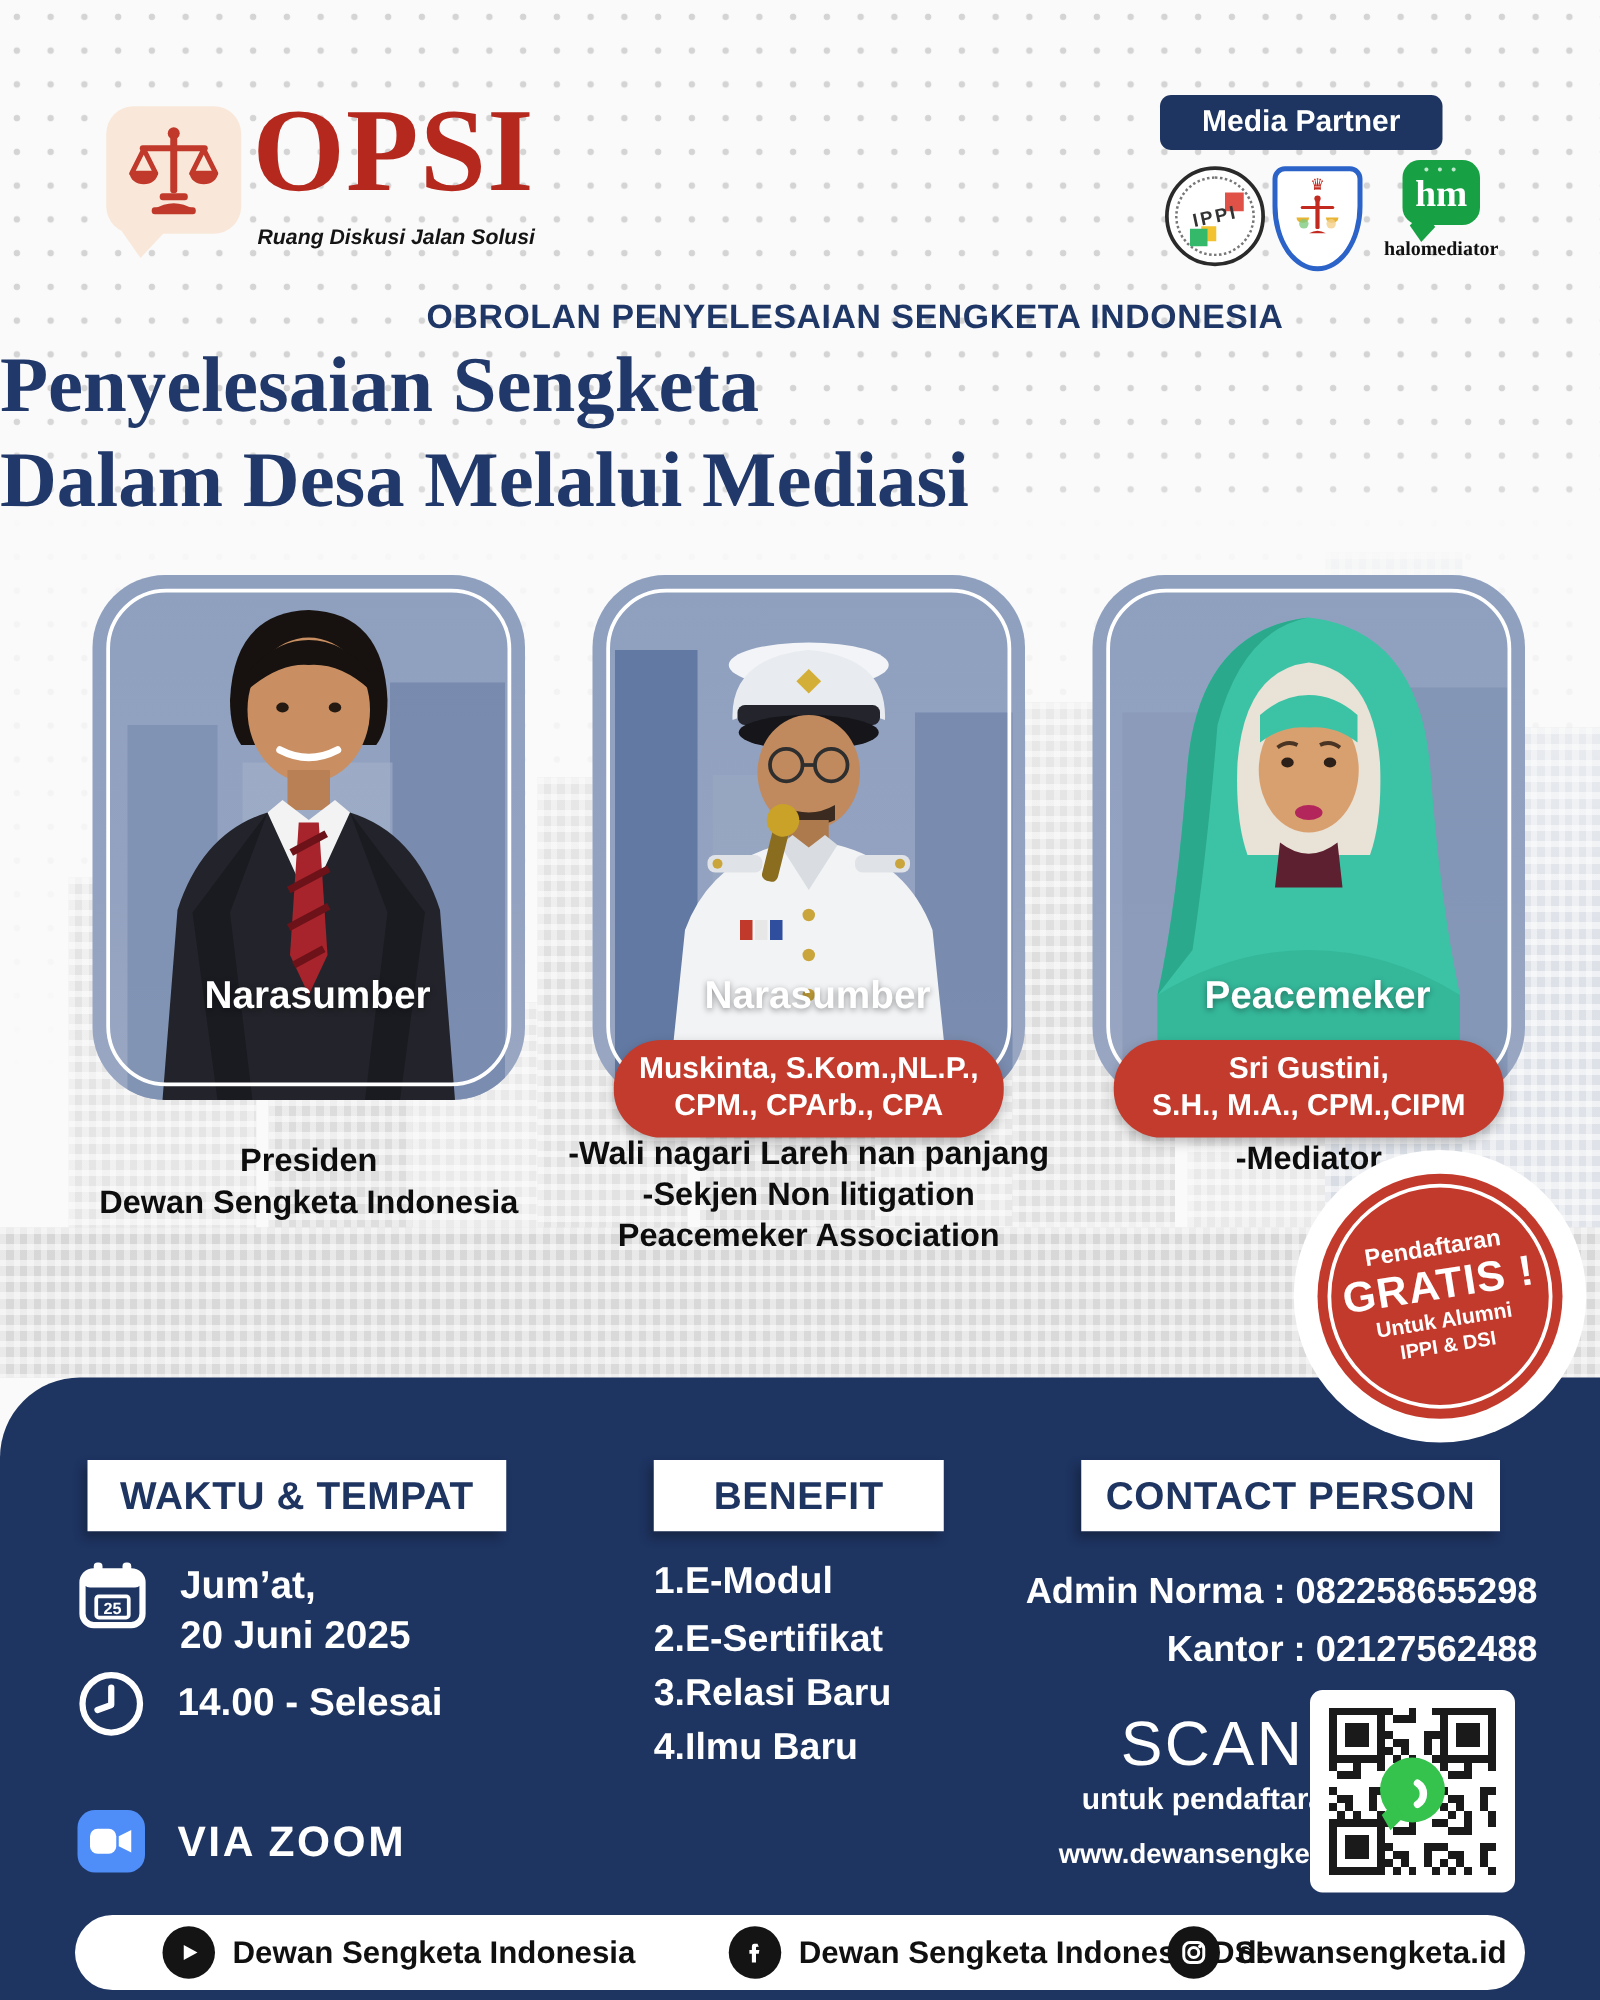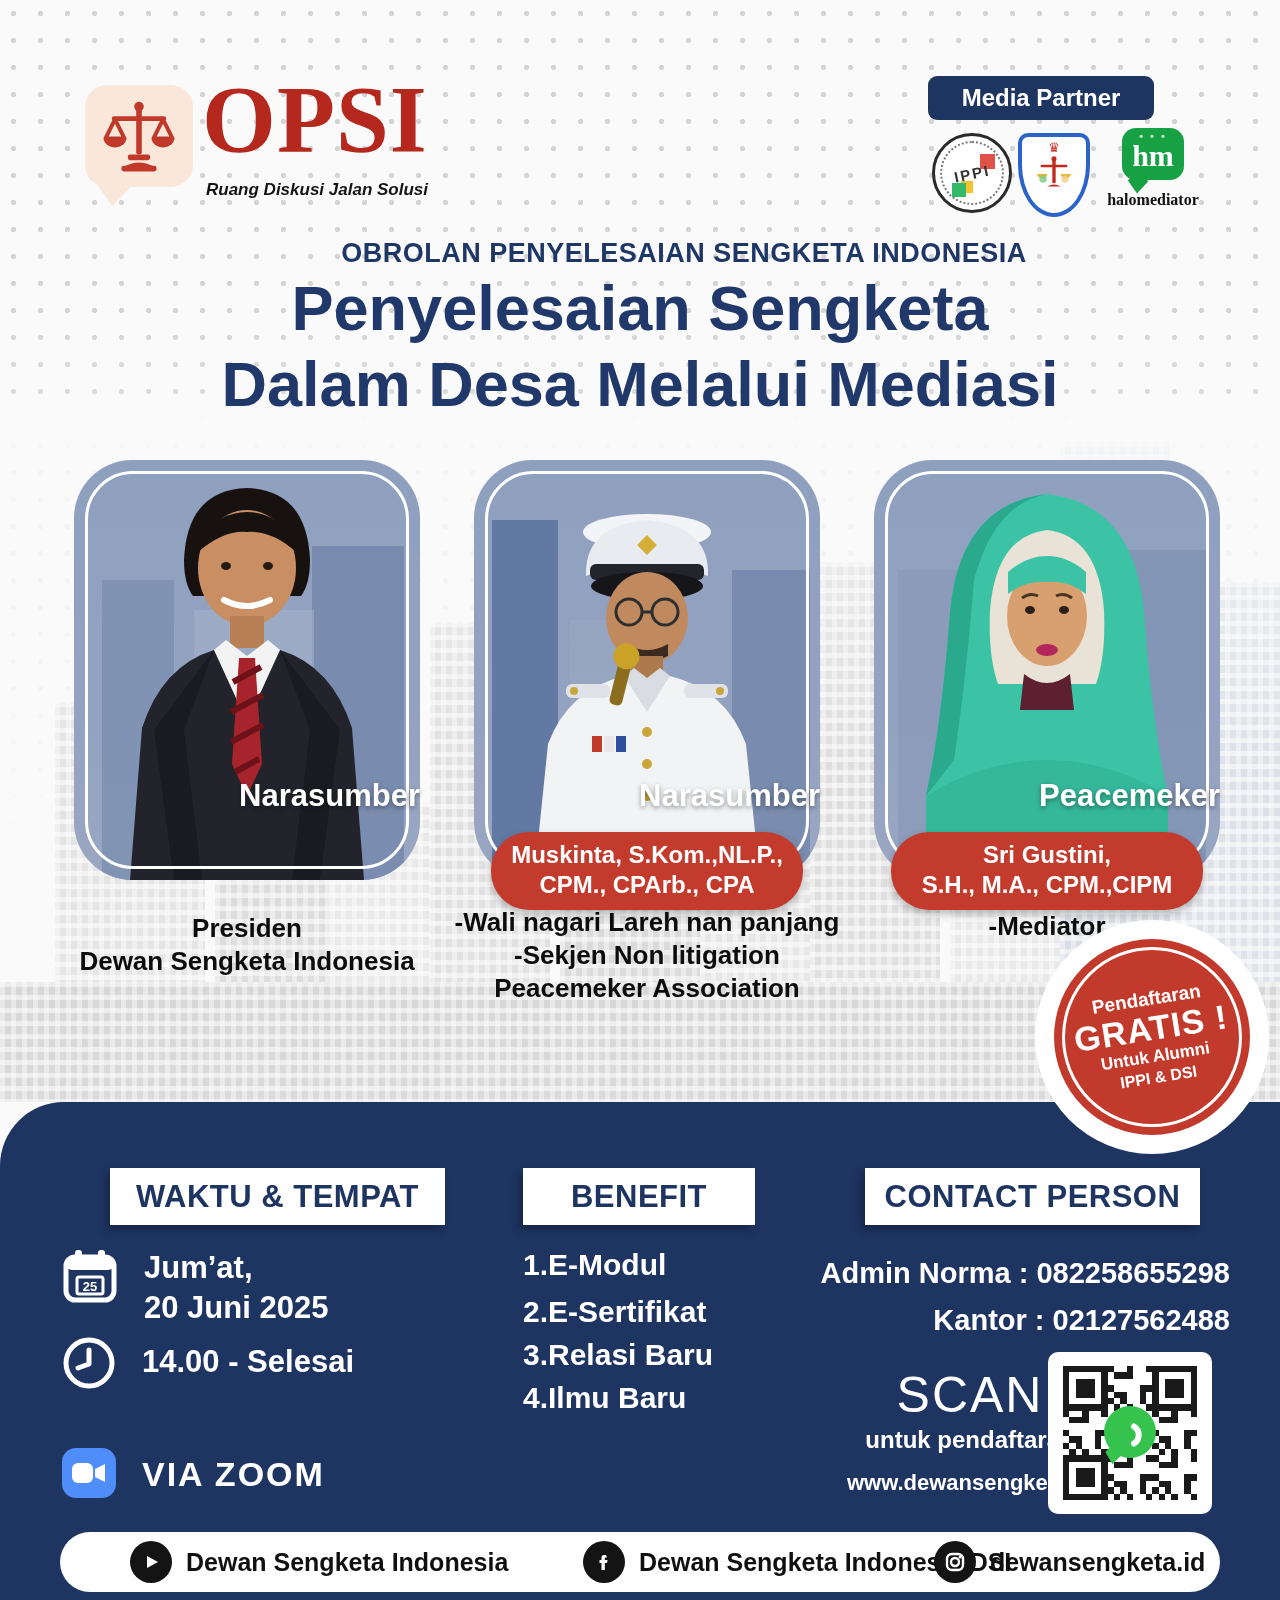--- a/index.html
+++ b/index.html
@@ -44,30 +44,30 @@
   .hm .hm-bubble{position:relative;width:62px;height:52px;margin:0 auto;background:#18a144;border-radius:14px;
     color:#fff;font-family:"Liberation Serif",serif;font-weight:bold;font-size:30px;line-height:56px;}
   .hm .hm-bubble::after{content:'';position:absolute;left:8px;bottom:-9px;width:16px;height:16px;background:#18a144;
     transform:rotate(55deg) skewX(12deg);}
   .hm .hm-dots{position:absolute;top:4px;left:50%;transform:translateX(-50%);letter-spacing:2px;
     font-size:11px;line-height:8px;color:#bfe9cd;font-family:"Liberation Sans",sans-serif;}
   .hm .hm-label{margin-top:11px;font-family:"Liberation Serif",serif;font-weight:bold;font-size:16px;color:#111;}
   
   .kicker{position:absolute;left:0;top:238px;width:1280px;text-align:center;font-size:27px;font-weight:bold;
     color:#1f3766;letter-spacing:.5px;padding-left:44px;}
-  .title{position:absolute;left:0;top:270px;width:1280px;text-align:center;
-    font-family:Liberation Sans, sans-serif;font-weight:bold;font-size:63px;line-height:76px;color:#21386b;}
+  .title{position:absolute;left:0;top:270px;width:1280px;
+    font-family:Liberation Serif, serif;font-weight:bold;font-size:63px;line-height:76px;color:#21386b;}
   
   .card-wrap{position:absolute;top:460px;width:346px;height:420px;}
   .cw1{left:74px;} .cw2{left:474px;} .cw3{left:874px;}
   .card{position:absolute;inset:0;border-radius:58px;overflow:hidden;
     background:linear-gradient(180deg,#8fa0bf 0%,#93a2c0 60%,#9aa7c3 100%);}
   .card svg.photo{position:absolute;left:0;bottom:0;}
   .card .outline{position:absolute;inset:11px;border:3px solid #fff;border-radius:48px;pointer-events:none;}
-  .role{position:absolute;left:14px;right:0;top:318px;text-align:right;color:#fff;font-size:31px;font-weight:bold;
+  .role{position:absolute;left:14px;right:0;top:318px;text-align:center;color:#fff;font-size:31px;font-weight:bold;
     text-shadow:0 2px 5px rgba(0,0,0,.4);z-index:4;}
   .pill{position:absolute;left:17px;top:372px;width:312px;border-radius:38px;background:#c23b2d;color:#fff;
     text-align:center;font-weight:bold;font-size:24px;line-height:30px;padding:8px 0 10px;z-index:4;
     box-shadow:0 4px 9px rgba(0,0,0,.25);}
   .desc{position:absolute;width:420px;text-align:center;font-weight:bold;color:#0d0d0d;font-size:26px;
     line-height:33px;z-index:3;}
   .d1{left:37px;top:912px;} .d2{left:437px;top:906px;} .d3{left:837px;top:910px;}
   
   .badge-halo{position:absolute;left:1035px;top:920px;width:234px;height:234px;border-radius:50%;background:#fff;z-index:5;}
   .badge{position:absolute;left:1054px;top:939px;width:196px;height:196px;border-radius:50%;background:#c23a2c;z-index:6;
@@ -75,21 +75,21 @@
   .badge::before{content:'';position:absolute;inset:8px;border:3px solid #fff;border-radius:50%;}
   .badge-inner{transform:rotate(-9deg);text-align:center;color:#fff;}
   .badge-inner .b1{font-size:19px;font-weight:bold;}
   .badge-inner .b2{font-size:34px;font-weight:bold;letter-spacing:1px;line-height:36px;}
   .badge-inner .b3{font-size:17px;font-weight:bold;line-height:22px;}
   .badge-inner .b4{font-size:16px;font-weight:bold;line-height:19px;}
   
   .panel{position:absolute;left:0;top:1102px;width:1280px;height:498px;background:#1e3461;border-top-left-radius:64px;z-index:2;}
   .sec-box{position:absolute;background:#fff;color:#1e3461;font-weight:bold;font-size:31px;letter-spacing:.5px;
     display:flex;align-items:center;justify-content:center;box-shadow:-4px 5px 8px rgba(0,0,0,.28);z-index:3;}
-  .sb1{left:70px;top:1168px;width:335px;height:57px;margin-left:40px;}
+  .sb1{left:70px;top:1168px;width:335px;height:57px;}
   .sb2{left:523px;top:1168px;width:232px;height:57px;text-align:right;}
   .sb3{left:865px;top:1168px;width:335px;height:57px;}
   .wrow{position:absolute;display:flex;align-items:flex-start;gap:26px;z-index:3;color:#fff;}
   .wrow .wtxt{font-size:31px;font-weight:bold;line-height:40px;}
   .wr1{left:62px;top:1248px;} .wr2{left:62px;top:1336px;} .wr3{left:62px;top:1448px;}
   .wr2 .wtxt,.wr3 .wtxt{margin-top:6px;}
   .wr3 .wtxt{font-size:34px;letter-spacing:2px;}
   .zoom-icon{width:54px;height:50px;border-radius:14px;background:#4f8df9;display:flex;align-items:center;justify-content:center;}
   .benefit-list{position:absolute;left:523px;top:1248px;width:300px;z-index:3;color:#fff;}
   .benefit-item{font-size:30px;font-weight:bold;line-height:34px;margin-bottom:9px;}

